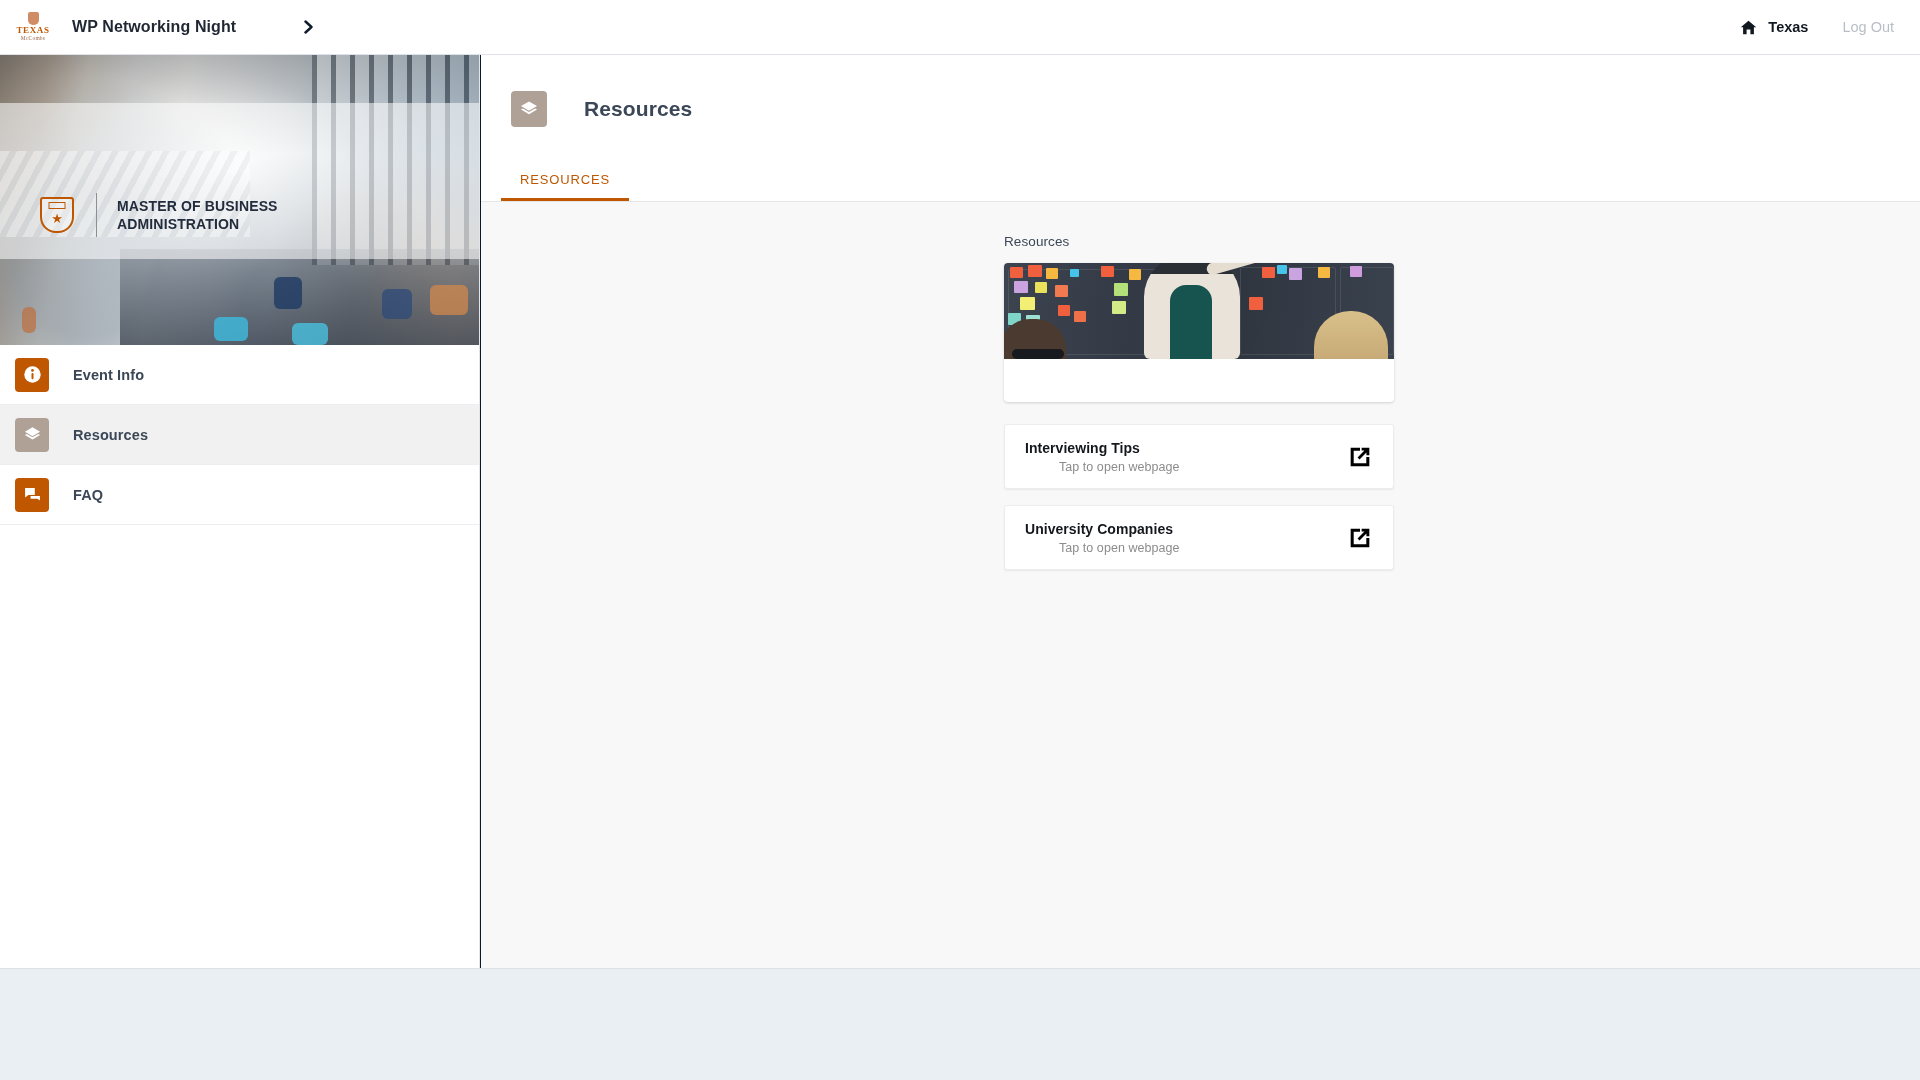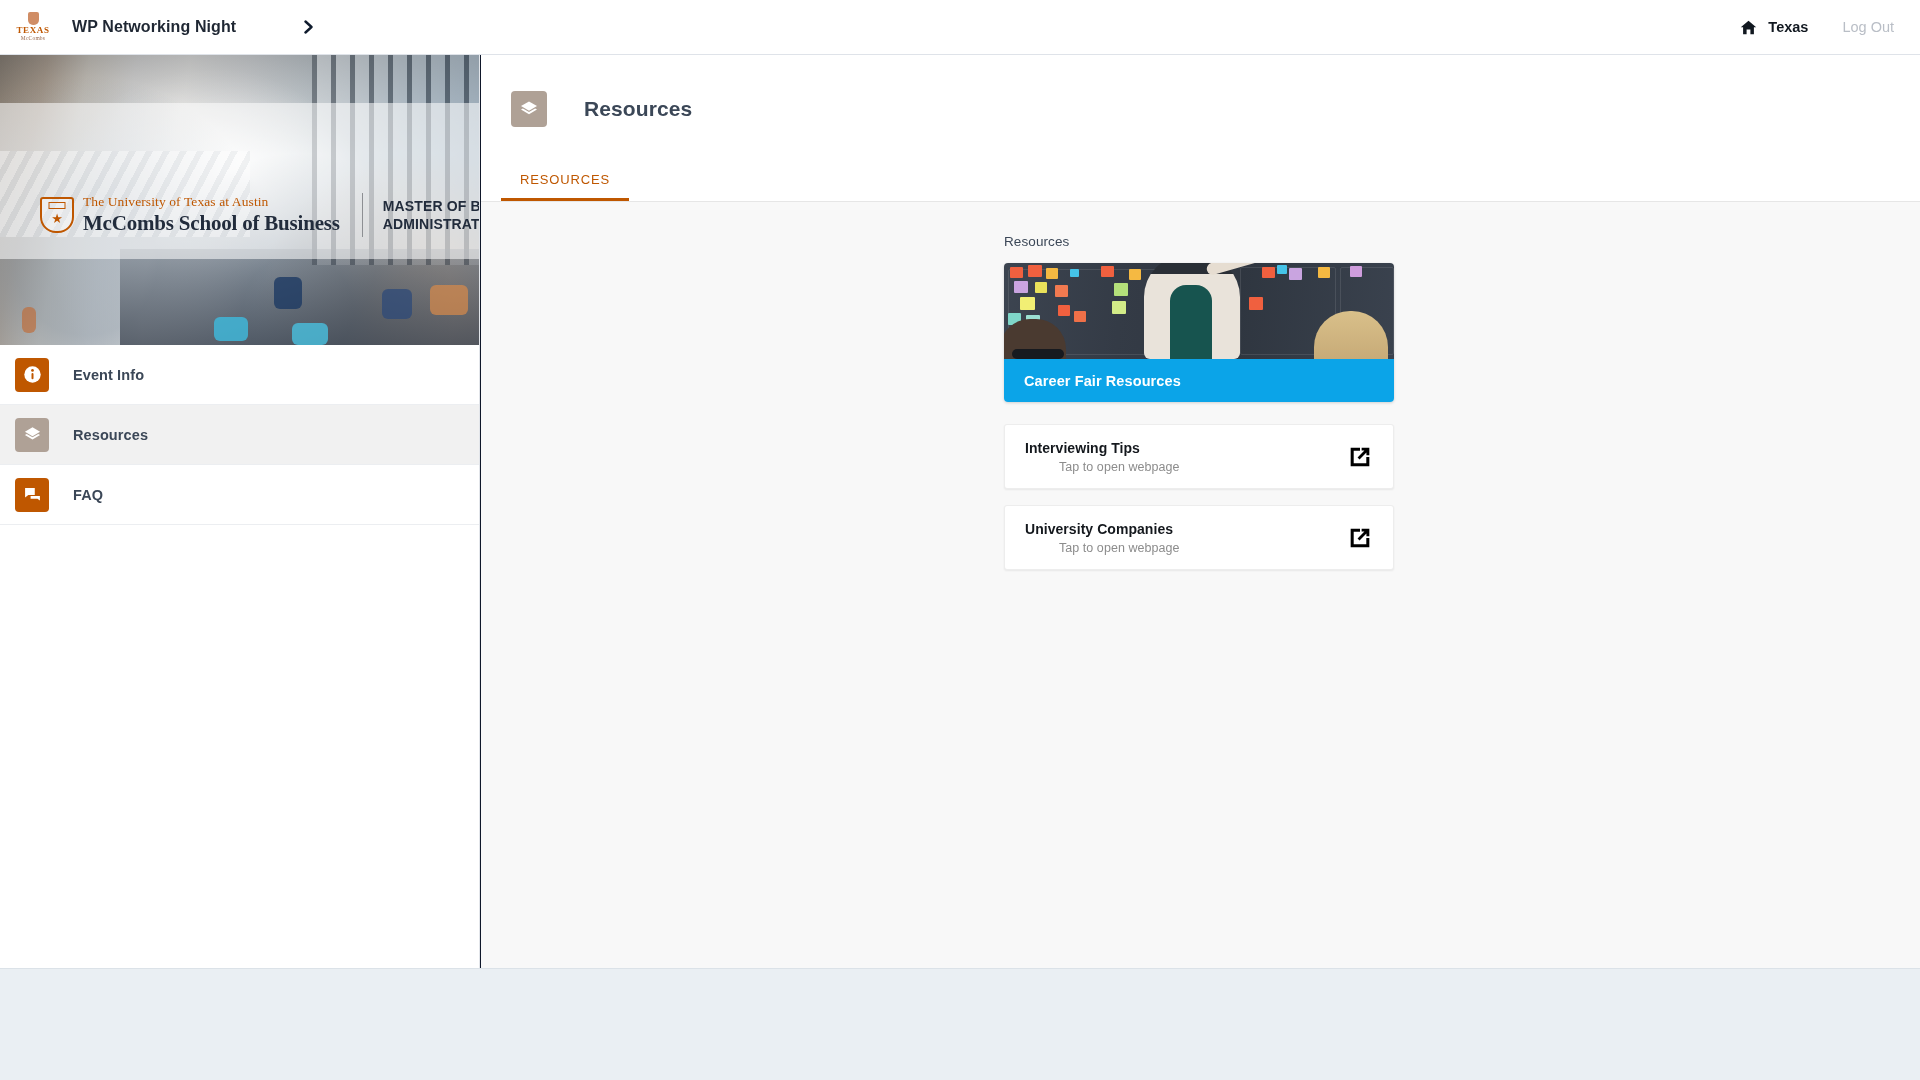--- a/index.html
+++ b/index.html
@@ -393,24 +393,20 @@
       <div class="sb-dot c1"></div>
       <div class="sb-dot c2"></div>
       <div class="sb-dot c3"></div>
       <div class="sb-dot c4"></div>
       <div class="sb-dot c5"></div>
       <div class="sb-dot c6"></div>
       <div class="sb-scrim"></div>
 
       <div class="sb-logo-row">
         <div class="ut-seal"></div>
-        <div class="ut-words">
-          <div class="ut-line1">The University of Texas at Austin</div>
-          <div class="ut-line2">McCombs School of Business</div>
-        </div>
         <div class="ut-div"></div>
         <div class="ut-mba">
           <div>MASTER OF BUSINESS</div>
           <div>ADMINISTRATION</div>
         </div>
       </div>
     </div>
 
     <div class="sb-nav">
 
@@ -496,23 +492,20 @@
             <div class="note" style="left:273px;top:2px;width:10px;height:9px;background:#45c3e8;"></div>
             <div class="note" style="left:285px;top:5px;width:13px;height:12px;background:#c9a4e0;"></div>
             <div class="note" style="left:314px;top:4px;width:12px;height:11px;background:#f5b942;"></div>
             <div class="note" style="left:346px;top:3px;width:12px;height:11px;background:#cf9ddd;"></div>
             <div class="note" style="left:245px;top:34px;width:14px;height:13px;background:#f0603f;"></div>
 
             <div class="hero-person-l"></div>
             <div class="hero-person-c"></div>
             <div class="hero-person-r"></div>
           </div>
-          <div class="hero-band">
-            <span class="hero-band-text">Career Fair Resources</span>
-          </div>
         </div>
 
         <div class="link-card">
           <div class="lc-texts">
             <div class="lc-title">Interviewing Tips</div>
             <div class="lc-sub">Tap to open webpage</div>
           </div>
           <div class="lc-icon">
             <svg width="28" height="28" viewBox="0 0 24 24" aria-hidden="true">
               <path d="M4 4 H12 V6.6 H6.6 V17.4 H17.4 V12 H20 V20 H4 Z" fill="#000000"></path>

